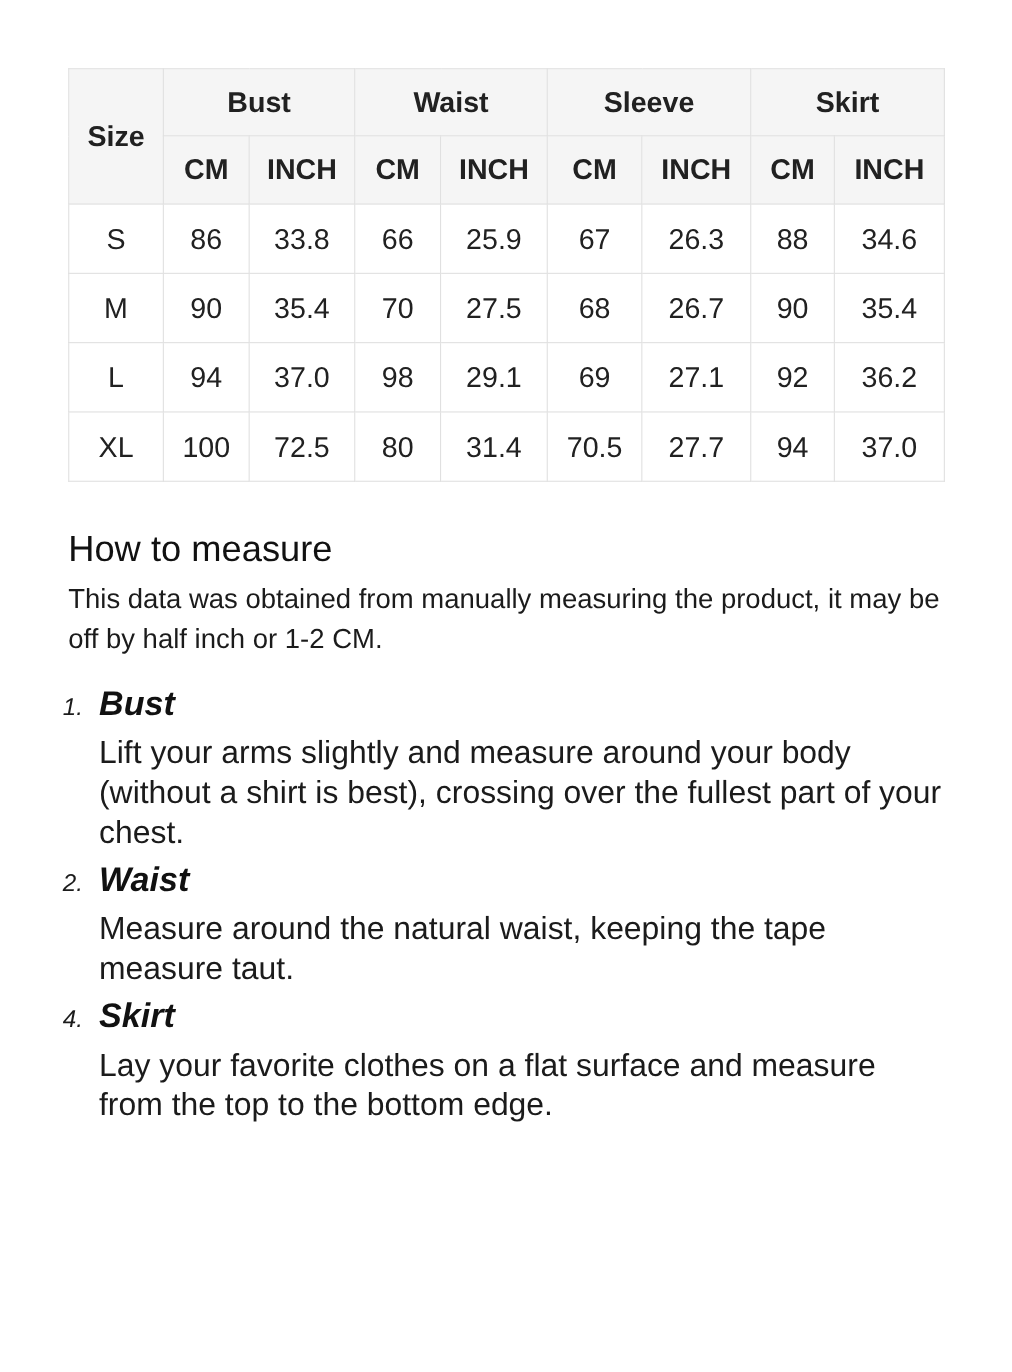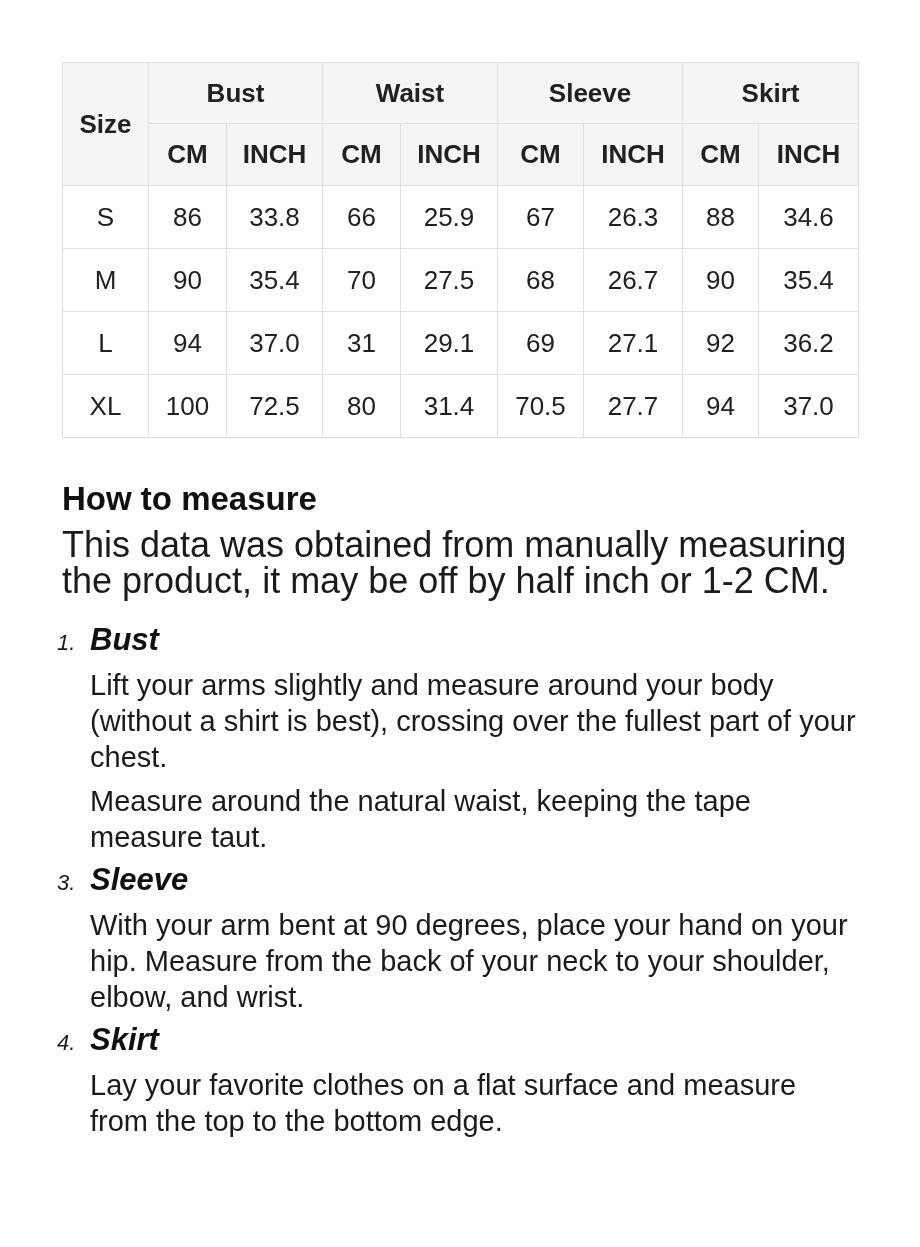--- a/index.html
+++ b/index.html
@@ -31,28 +31,28 @@
     font-weight: 700;
   }
   tr.hrow1 th { height: 61px; }
   tr.hrow2 th { height: 62px; }
   table.size-chart td { height: 63px; font-weight: 400; background: #ffffff; }
 
   
   h2.section-title {
     margin-top: 44px;
     font-size: 33px;
-    font-weight: 700;
+    font-weight: 400;
     color: #111111;
     line-height: 1;
   }
   p.intro {
     margin-top: 12px;
     width: 800px;
-    font-size: 36px;
+    font-size: 25px;
     line-height: 36px;
   }
   .steps { margin-top: 22px; }
   .step { margin-bottom: 6px; }
   .step-head { margin-left: -5px; font-style: italic; }
   .step-num {
     display: inline-block;
     width: 33px;
     font-size: 22px;
     color: #1b1b1b;
@@ -124,21 +124,21 @@
       <td>27.5</td>
       <td>68</td>
       <td>26.7</td>
       <td>90</td>
       <td>35.4</td>
     </tr>
     <tr>
       <td>L</td>
       <td>94</td>
       <td>37.0</td>
-      <td>31</td>
+      <td>98</td>
       <td>29.1</td>
       <td>69</td>
       <td>27.1</td>
       <td>92</td>
       <td>36.2</td>
     </tr>
     <tr>
       <td>XL</td>
       <td>100</td>
       <td>72.5</td>
@@ -159,29 +159,26 @@
   <div class="steps">
 
     <div class="step">
       <div class="step-head">
         <span class="step-num">1.</span><span class="step-title">Bust</span>
       </div>
       <p class="step-desc">Lift your arms slightly and measure around your body (without a shirt is best), crossing over the fullest part of your chest.</p>
     </div>
 
     <div class="step">
+      <div class="step-head">
+        <span class="step-num">2.</span><span class="step-title">Waist</span>
+      </div>
       <p class="step-desc">Measure around the natural waist, keeping the tape measure taut.</p>
     </div>
 
-    <div class="step">
-      <div class="step-head">
-        <span class="step-num">3.</span><span class="step-title">Sleeve</span>
-      </div>
-      <p class="step-desc">With your arm bent at 90 degrees, place your hand on your hip. Measure from the back of your neck to your shoulder, elbow, and wrist.</p>
-    </div>
 
     <div class="step">
       <div class="step-head">
         <span class="step-num">4.</span><span class="step-title">Skirt</span>
       </div>
       <p class="step-desc">Lay your favorite clothes on a flat surface and measure from the top to the bottom edge.</p>
     </div>
 
   </div>
 </div>

